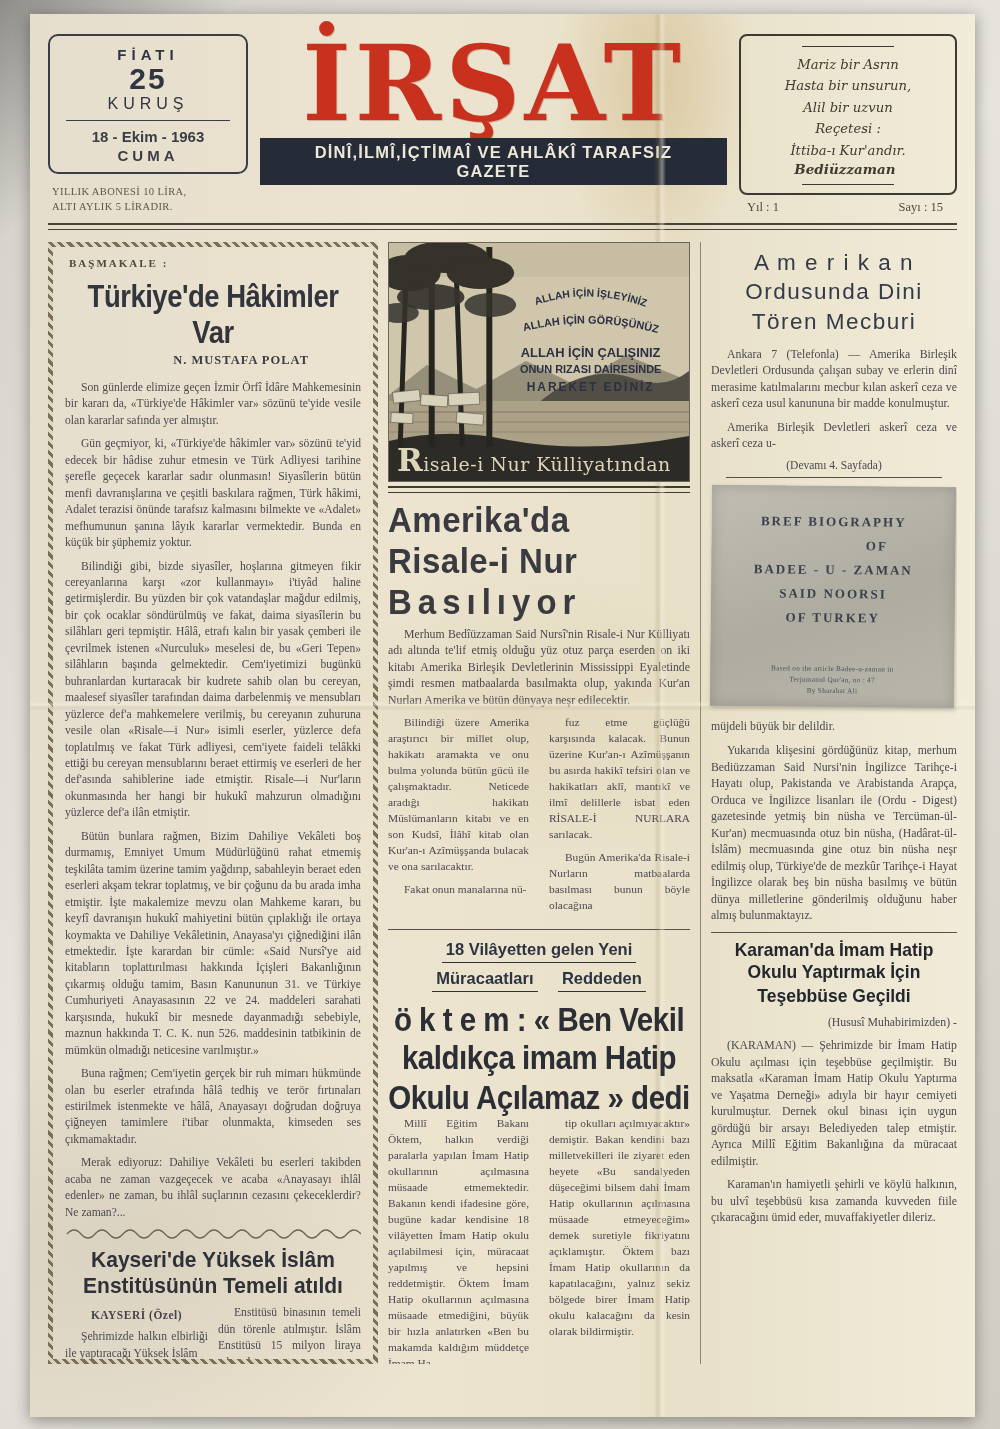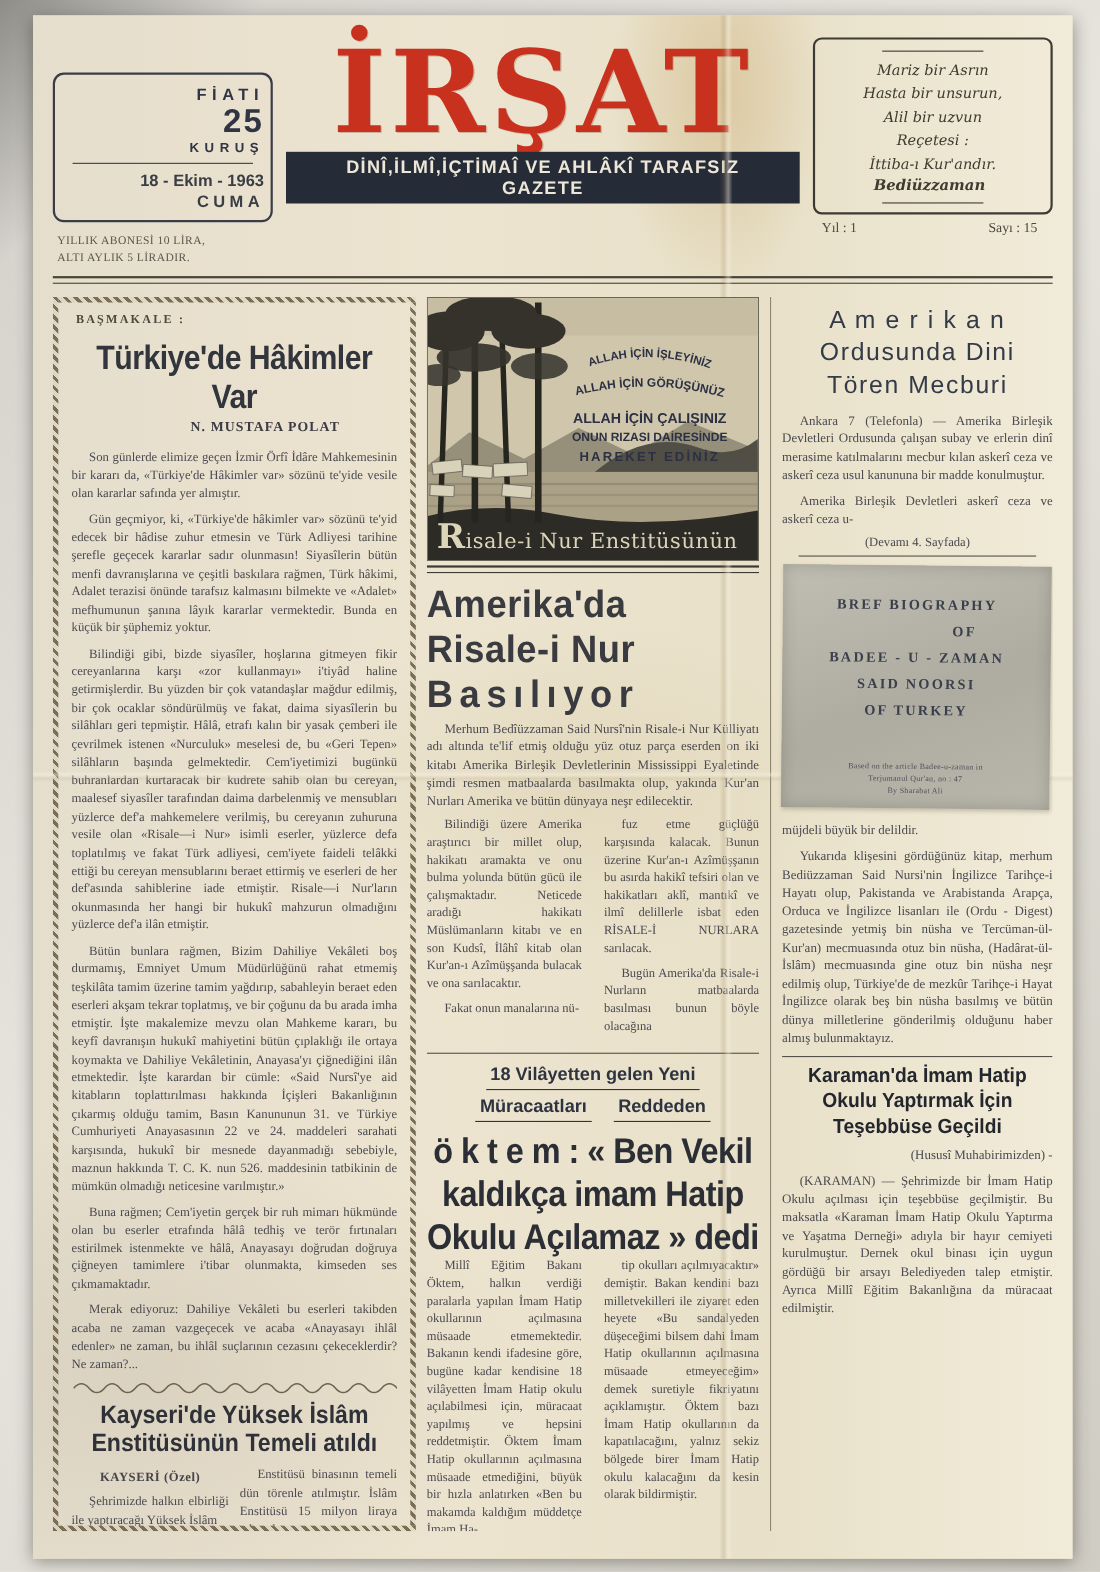--- a/index.html
+++ b/index.html
@@ -20,25 +20,25 @@
     padding:20px 18px 16px 18px;box-sizing:border-box;
   }
   .fold{position:absolute;top:0;bottom:0;left:66%;width:12px;pointer-events:none;
     background:linear-gradient(90deg,transparent,rgba(150,125,80,.20),rgba(245,240,225,.45),transparent);}
   .crease{position:absolute;left:0;right:0;top:49%;height:10px;pointer-events:none;
     background:linear-gradient(180deg,transparent,rgba(245,240,224,.5),rgba(150,130,90,.12),transparent);}
 
   
   .hdr{display:flex;gap:12px;align-items:flex-start;}
   .hdr-left{width:200px;flex:none;}
-  .price-box{border:2.5px solid #3a3d48;border-radius:10px;padding:10px 6px 8px;text-align:right;
-    font-family:"Liberation Sans",sans-serif;color:#2f3542;margin-top:32px;}
+  .price-box{border:2.5px solid #3a3d48;border-radius:10px;padding:10px 6px 8px;text-align:center;
+    font-family:"Liberation Sans",sans-serif;color:#2f3542;}
   .pb-label{font-weight:bold;font-size:15px;letter-spacing:5px;}
   .pb-price{font-weight:bold;font-size:30px;line-height:1.05;letter-spacing:2px;}
-  .pb-cur{font-weight:bold;font-size:12px;letter-spacing:5px;margin-bottom:7px;}
+  .pb-cur{font-weight:normal;font-size:16px;letter-spacing:5px;margin-bottom:7px;}
   .pb-div{border-top:1.5px solid #3a3d48;margin:0 10px 7px;}
   .pb-date{font-weight:bold;font-size:15px;color:#3a3e44;}
   .pb-day{font-weight:bold;font-size:15px;letter-spacing:4px;color:#3a3e44;margin-top:2px;}
   .subscription{font-size:10.5px;letter-spacing:.4px;color:#5a574c;margin:10px 0 0 4px;line-height:1.5;}
 
   .hdr-center{flex:1;text-align:center;padding-top:2px;}
   .masthead-title{font-family:"DejaVu Serif",serif;font-weight:bold;font-size:104px;line-height:.92;
     color:#c9311f;letter-spacing:4px;text-shadow:1px 1px 0 rgba(120,30,15,.25);}
   .band{display:inline-block;background:#262b38;color:#ece7d6;font-family:"Liberation Sans",sans-serif;
     font-weight:bold;font-size:16.5px;letter-spacing:1.2px;padding:5px 18px 4px;margin-top:6px;}
@@ -235,21 +235,21 @@
             <path id="arc2" d="M110 96 Q 200 64 296 98" fill="none"></path>
           </defs>
           <g font-family="Liberation Sans, sans-serif" font-weight="bold" fill="#2b3044">
             <text font-size="10.5" text-anchor="middle"><textPath href="#arc1" startOffset="50%">ALLAH İÇİN İŞLEYİNİZ</textPath></text>
             <text font-size="11" text-anchor="middle"><textPath href="#arc2" startOffset="50%">ALLAH İÇİN GÖRÜŞÜNÜZ</textPath></text>
             <text x="203" y="114" font-size="13" text-anchor="middle">ALLAH İÇİN ÇALIŞINIZ</text>
             <text x="203" y="130" font-size="11" text-anchor="middle">ONUN RIZASI DAİRESİNDE</text>
             <text x="203" y="148" font-size="12" letter-spacing="2" text-anchor="middle">HAREKET EDİNİZ</text>
           </g>
         </svg>
-        <figcaption class="photo-caption">Risale-i Nur Enstitüsünün</figcaption>
+        <figcaption class="photo-caption">Risale-i Nur Külliyatından</figcaption>
       </figure>
 
       <div class="rule-heavy"></div>
 
       <h1 class="america-hl">
         <div>Amerika'da</div>
         <div>Risale-i Nur</div>
         <div>Basılıyor</div>
       </h1>
 
@@ -319,15 +319,16 @@
 
       <div class="rule"></div>
 
       <h3 class="karaman-hl">
         <span>Karaman'da İmam Hatip</span><br>
         <span>Okulu Yaptırmak İçin</span><br>
         <span>Teşebbüse Geçildi</span>
       </h3>
       <p style="text-align:right;text-indent:0">(Hususî Muhabirimizden) -</p>
       <p>(KARAMAN) — Şehrimizde bir İmam Hatip Okulu açılması için teşebbüse geçilmiştir. Bu maksatla «Karaman İmam Hatip Okulu Yaptırma ve Yaşatma Derneği» adıyla bir hayır cemiyeti kurulmuştur. Dernek okul binası için uygun gördüğü bir arsayı Belediyeden talep etmiştir. Ayrıca Millî Eğitim Bakanlığına da müracaat edilmiştir.</p>
+      <p>Karaman'ın hamiyetli şehirli ve köylü halkının, bu ulvî teşebbüsü kısa zamanda kuvveden fiile çıkaracağını ümid eder, muvaffakiyetler dileriz.</p>
     </section>
   </main>
 </div>
 
 </body></html>

